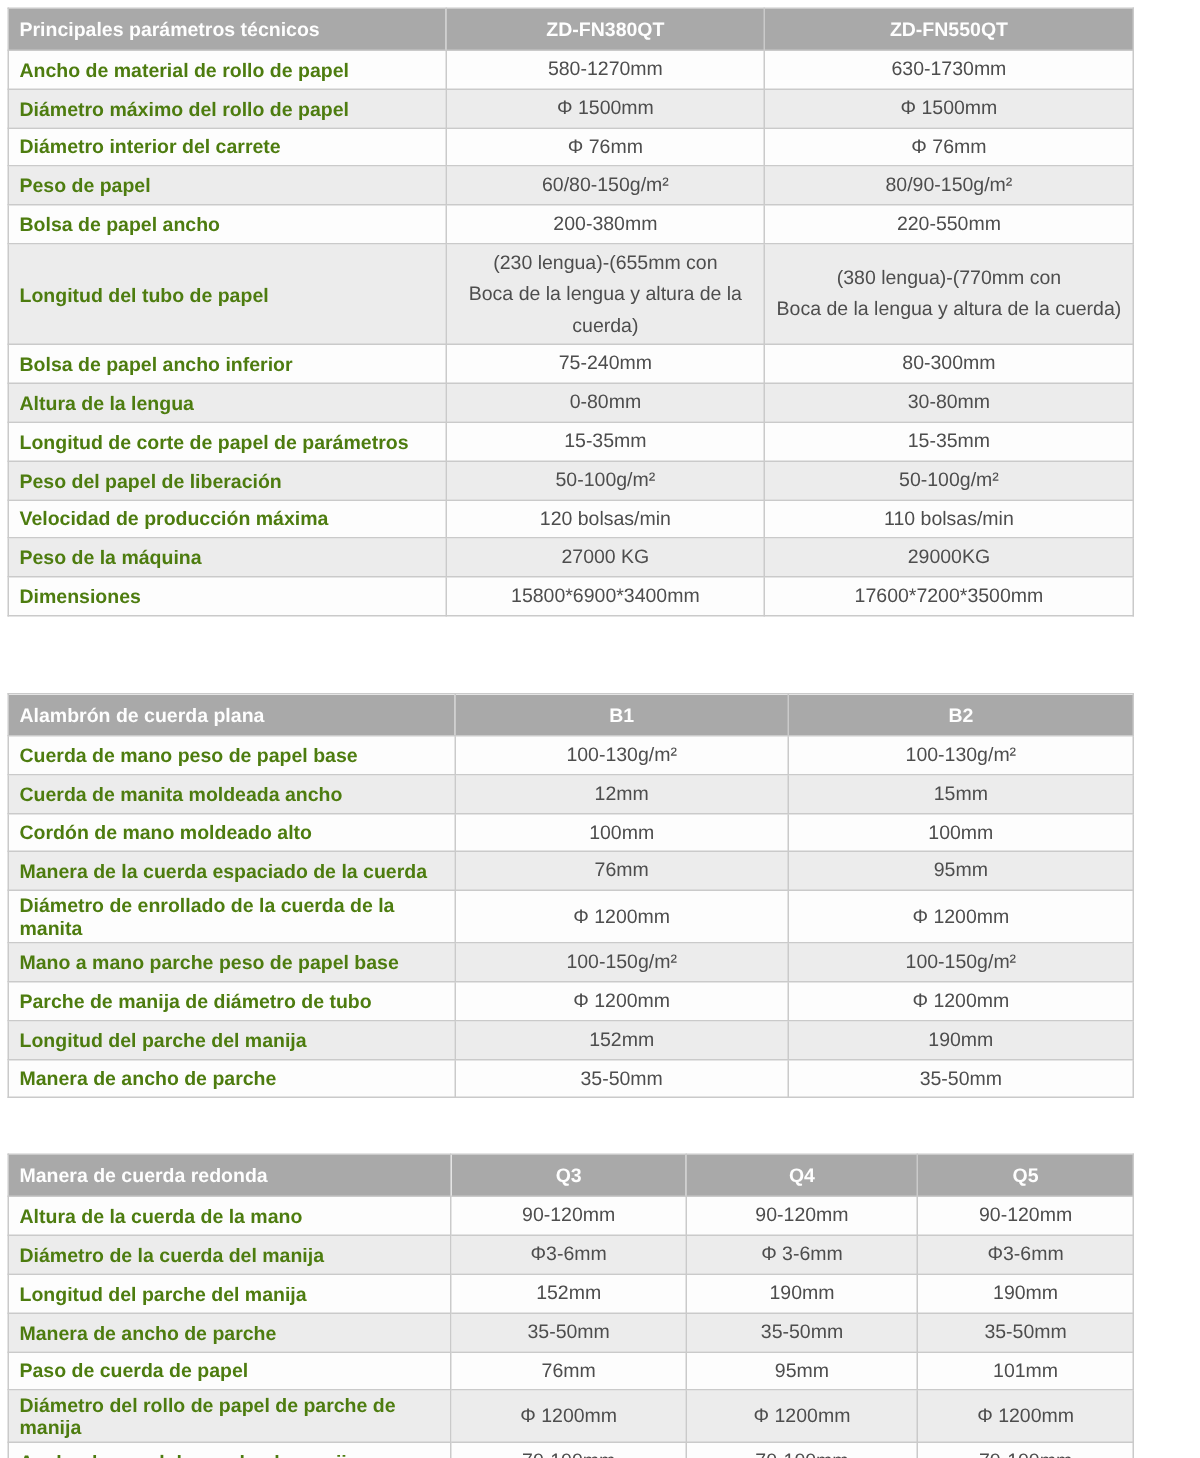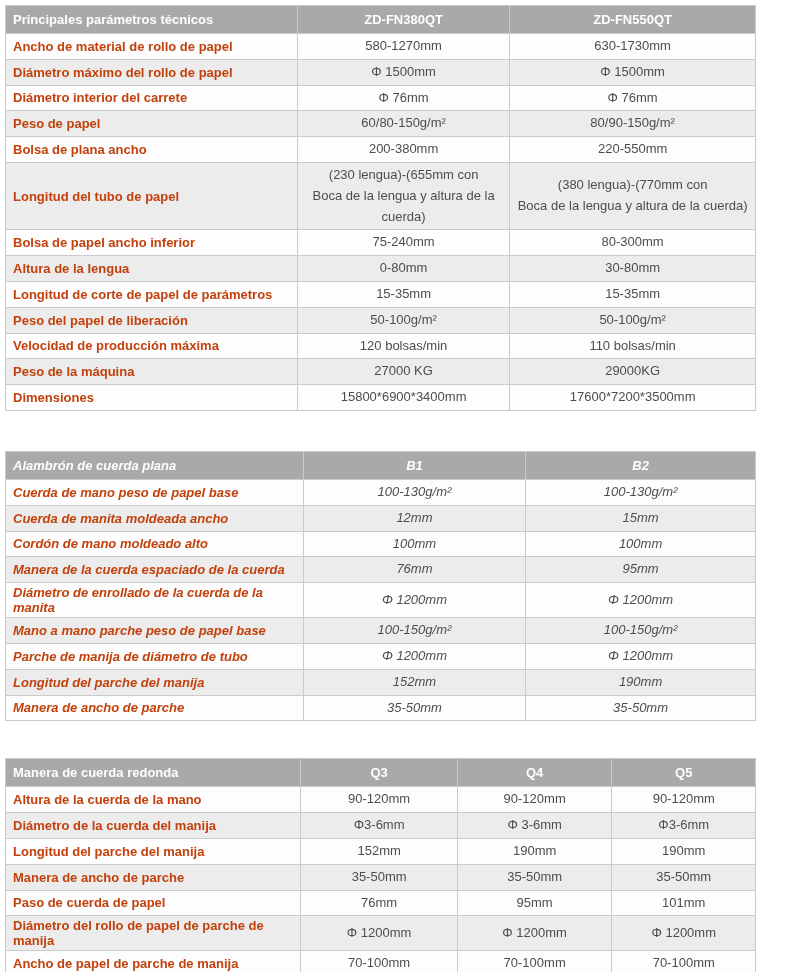--- a/index.html
+++ b/index.html
@@ -37,33 +37,33 @@
     text-align: center;
   }
   .spec-table thead th.title-cell {
     text-align: left;
   }
   .spec-table td {
     height: 25px;
   }
   .spec-table td.label-cell {
     font-weight: bold;
-    color: #c2410c;
+    color: #4d7c0f;
     text-align: left;
   }
   .spec-table td.value-cell {
     text-align: center;
     color: #4d4d4d;
     white-space: pre-line;
     line-height: 1.6;
   }
   .spec-table tbody tr:nth-child(odd) td { background: #fdfdfd; }
   .spec-table tbody tr:nth-child(even) td { background: #ececec; }
   #table-1 { margin-top: 0px; }
-  #table-2 { margin-top: 40px; font-style: italic; }
+  #table-2 { margin-top: 51px; }
   #table-3 { margin-top: 37px; }
 </style>
 </head>
 <body>
 
 <div id="page">
   <div id="tables-root">
       <table class="spec-table" id="table-1">
         <colgroup>
           <col style="width: 313px;">
@@ -92,21 +92,21 @@
             <td class="label-cell">Diámetro interior del carrete</td>
             <td class="value-cell">Φ 76mm</td>
             <td class="value-cell">Φ 76mm</td>
           </tr>
           <tr>
             <td class="label-cell">Peso de papel</td>
             <td class="value-cell">60/80-150g/m²</td>
             <td class="value-cell">80/90-150g/m²</td>
           </tr>
           <tr>
-            <td class="label-cell">Bolsa de plana ancho</td>
+            <td class="label-cell">Bolsa de papel ancho</td>
             <td class="value-cell">200-380mm</td>
             <td class="value-cell">220-550mm</td>
           </tr>
           <tr>
             <td class="label-cell">Longitud del tubo de papel</td>
             <td class="value-cell">(230 lengua)-(655mm con
 Boca de la lengua y altura de la cuerda)</td>
             <td class="value-cell">(380 lengua)-(770mm con
 Boca de la lengua y altura de la cuerda)</td>
           </tr>

